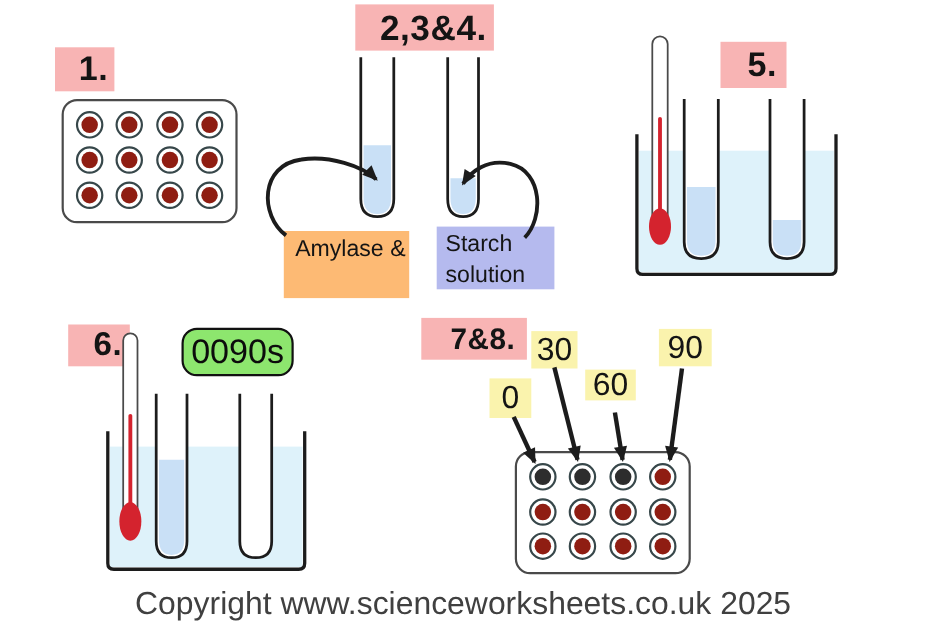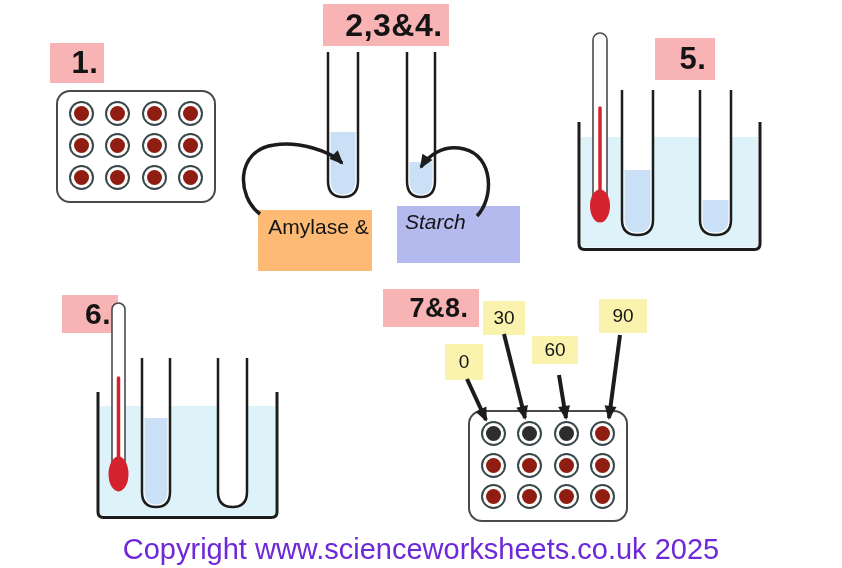--- a/index.html
+++ b/index.html
@@ -17,34 +17,34 @@
   #label1   { left:50px;  top:43px;  width:38px;  height:40px; font-size:31px; }
   #label234 { left:323px; top:4px;   width:110px; height:42px; font-size:32px; }
   #label5   { left:655px; top:38px;  width:44px;  height:42px; font-size:31px; }
   #label6   { left:62px;  top:295px; width:40px;  height:38px; font-size:30px; }
   #label78  { left:383px; top:289px; width:80px;  height:38px; font-size:27px; }
 
   
   .time-label {
     position:absolute; background:#faf3ad; color:#141414;
     display:flex; align-items:center; justify-content:center;
-    font-size:19px; font-weight:500;
+    font-size:29px; font-weight:500;
   }
   #time0  { left:445px; top:344px; width:38px; height:36px; }
   #time30 { left:483px; top:301px; width:42px; height:34px; }
   #time60 { left:532px; top:336px; width:46px; height:28px; }
   #time90 { left:599px; top:299px; width:48px; height:34px; }
 
   
   .reagent-label {
     position:absolute; font-size:21px; line-height:28px; color:#141414;
     box-sizing:border-box;
   }
   #amylase-label { left:258px; top:210px; width:114px; height:61px; background:#fdba74; padding:3px 0 0 7px;text-align:center; }
-  #starch-label  { left:397px; top:206px; width:123px; height:57px; background:#b5baee; padding:2px 16px 0 8px;font-style:italic; }
+  #starch-label  { left:397px; top:206px; width:107px; height:57px; background:#b5baee; padding:2px 16px 0 8px; }
 
   
   .timer {
     position:absolute; left:165px; top:298px; width:102px; height:44px;
     background:#8de66e; border:2.5px solid #111; border-radius:14px;
     display:flex; align-items:center; justify-content:center;
     font-size:31px; color:#0c0c0c; box-sizing:border-box;
   }
 
   
@@ -61,21 +61,21 @@
     background:#fff; box-sizing:border-box; position:relative;
   }
   .well::after {
     content:""; position:absolute; inset:3px; border-radius:50%; background:#8f1d12;
   }
   .well[data-color="dark"]::after { background:#2d2d2d; }
 
   
   .copyright {
     position:absolute; left:0; right:0; top:533px; text-align:center;
-    font-size:29px; color:#6d28d9; font-weight:400;
+    font-size:29px; color:#404040; font-weight:400;
   }
 
   
   .overlay { position:absolute; left:0; top:0; z-index:5; pointer-events:none; }
   .tube-outline { fill:#ffffff; stroke:#1c1c1c; stroke-width:2.5; }
   .tube-liquid  { fill:#c9e0f6; stroke:none; }
   .beaker-wall  { fill:none; stroke:#1c1c1c; stroke-width:3; }
   .water        { fill:#def2fa; stroke:none; }
   .arrow        { fill:none; stroke:#1c1c1c; }
   .therm-body   { fill:#ffffff; stroke:#4a4a4a; stroke-width:1.6; }
@@ -120,22 +120,24 @@
       <div class="well" data-color="red"></div>
       <div class="well" data-color="red"></div>
       <div class="well" data-color="red"></div>
     </div>
 
   <div class="reagent-label" id="amylase-label">
     <div>Amylase &amp;</div>
   </div>
   <div class="reagent-label" id="starch-label">
     <div>Starch</div>
+    <div>solution</div>
   </div>
 
+  <div class="timer">0090s</div>
 
   <div class="time-label" id="time0">0</div>
   <div class="time-label" id="time30">30</div>
   <div class="time-label" id="time60">60</div>
   <div class="time-label" id="time90">90</div>
 
   <div class="copyright">Copyright www.scienceworksheets.co.uk 2025</div>
 
   <svg class="overlay" width="842" height="568" viewBox="0 0 842 568">
     <defs>

